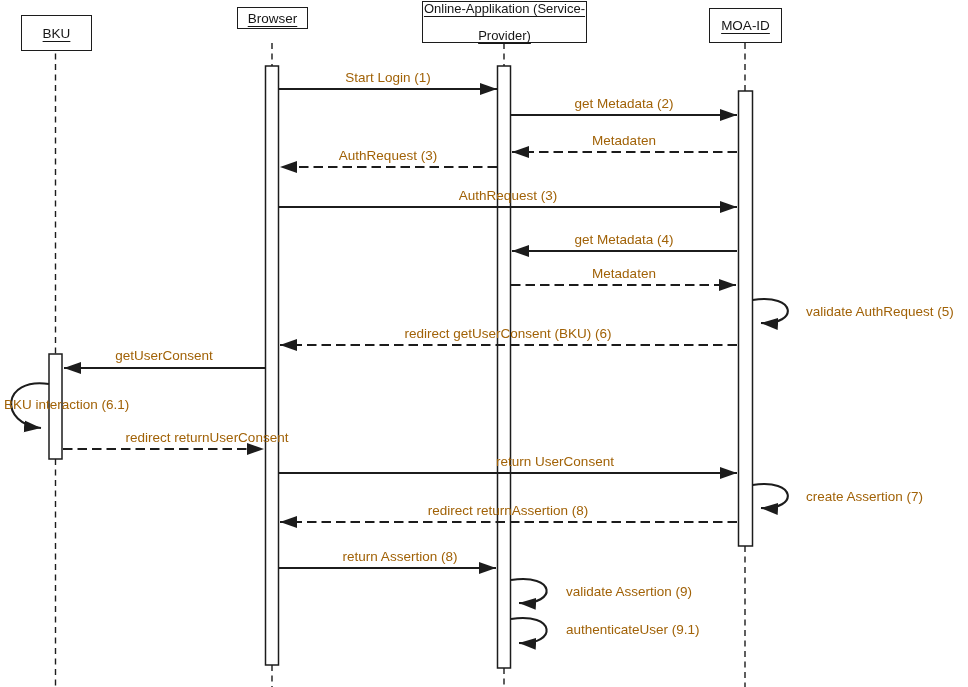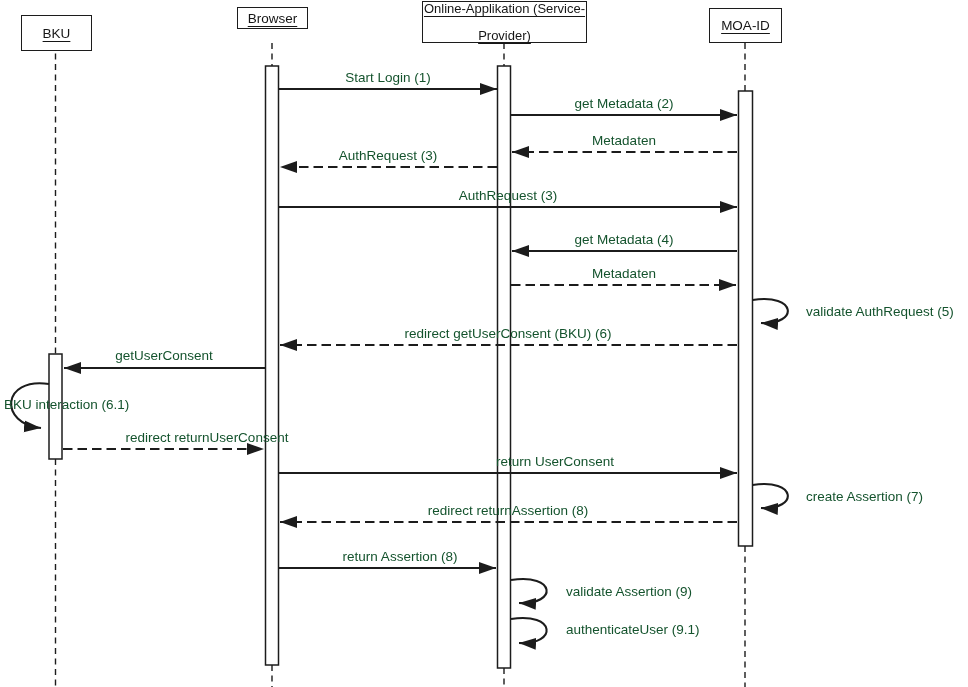--- a/index.html
+++ b/index.html
@@ -15,21 +15,21 @@
   .lifeline{stroke:#1c1c1c;stroke-width:1.4;stroke-dasharray:6 4.5;fill:none;}
   .bar{fill:#ffffff;stroke:#1c1c1c;stroke-width:1.5;}
   .msg{stroke:#1c1c1c;stroke-width:2.2;fill:none;}
   .msg.dashed{stroke-dasharray:9.5 5;}
   .loop{stroke:#1c1c1c;stroke-width:2.1;fill:none;}
   .lbl{
     position:absolute;
     white-space:nowrap;
     font-size:13.5px;
     line-height:16px;
-    color:#14532d;
+    color:#a16207;
   }
   .lbl.c{transform:translateX(-50%);}
   .actor{
     position:absolute;
     box-sizing:border-box;
     border:1.6px solid #1c1c1c;
     background:#ffffff;
     display:flex;
     flex-direction:column;
     align-items:center;

